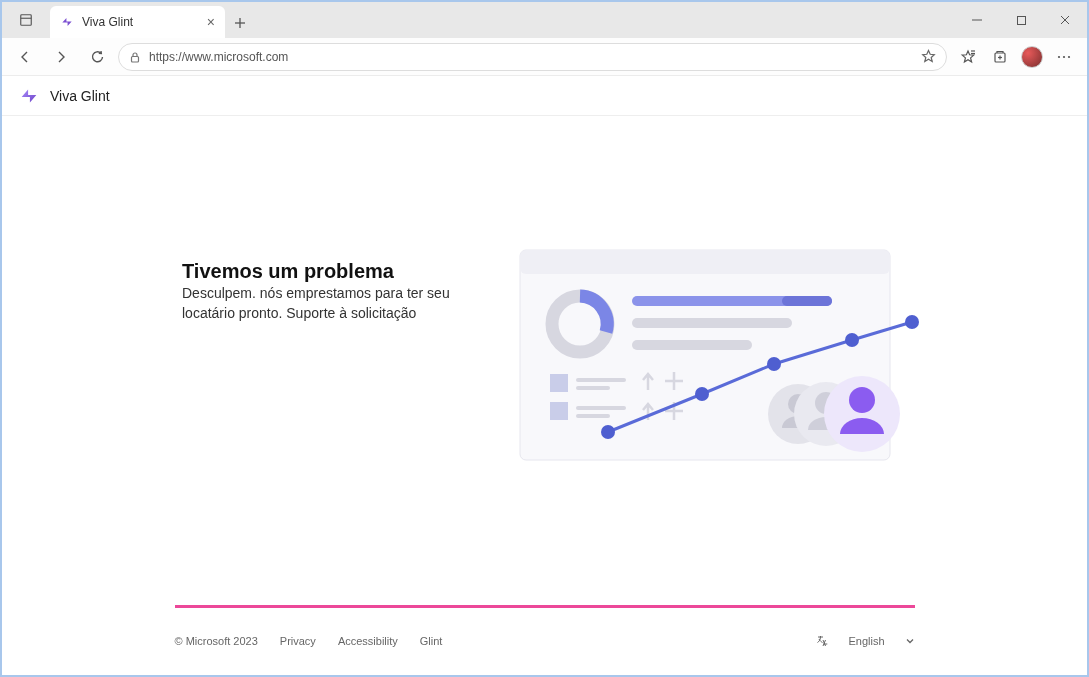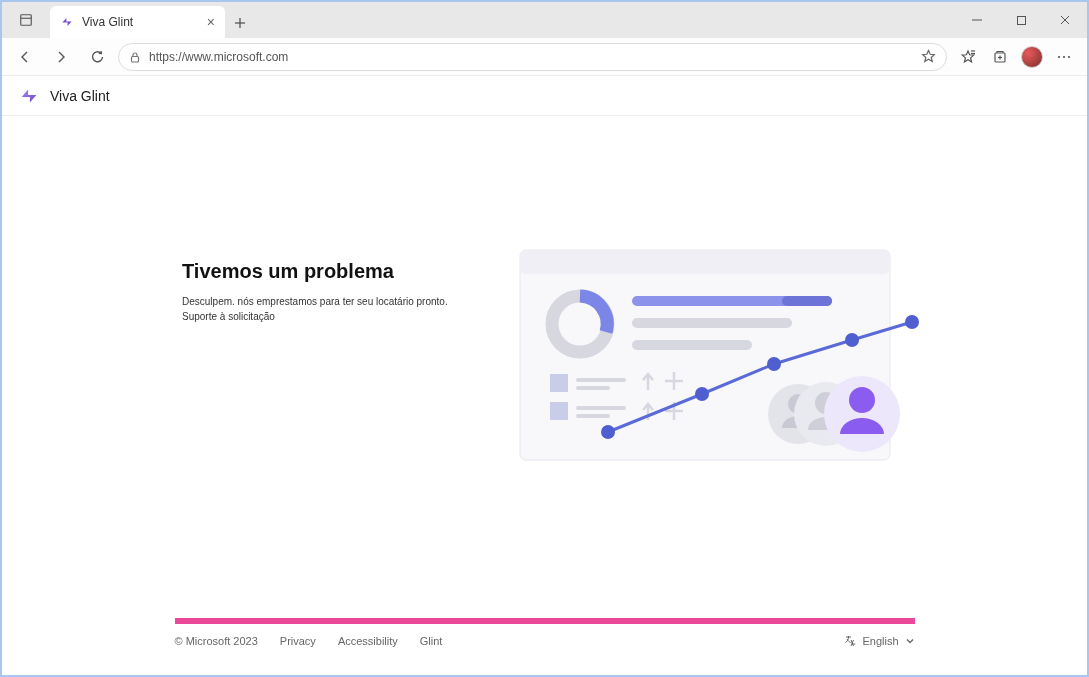--- a/index.html
+++ b/index.html
@@ -24,29 +24,29 @@
   .avatar { width:22px; height:22px; border-radius:50%; background: radial-gradient(circle at 30% 30%, #e85a5a, #7a2d2d); border:1px solid #ccc;}
 
   
   .page-header { height: 40px; display:flex; align-items:center; padding: 0 16px; gap:10px; border-bottom:1px solid #eee; background:#fff;}
   .page-header .vglogo { width:22px; height:22px;}
   .page-header span { font-size:14px; color:#222; font-weight:400;}
 
   
   .content { display:flex; padding: 120px 60px 0 180px; gap: 40px; }
   .msg { width: 280px; padding-top: 24px;}
-  .msg h1 { font-size:20px; font-weight:600; color:#111; margin-bottom:12px;}
-  .msg p { font-size:10px; color:#333; line-height:1.45;}
+  .msg h1 { font-size:20px; font-weight:600; color:#111; margin-bottom:0;}
+  .msg p { font-size:14px; color:#333; line-height:1.45;}
   .illus { width: 430px; height: 260px; position:relative;}
 
   
   .footer { position:absolute; bottom:30px; left:0; right:0; display:flex; justify-content:center;}
-  .footer-inner { width: 740px; border-top:6px solid #ec4899; padding-top:10px; display:flex; align-items:center; font-size:11px; color:#666; gap:22px;}
+  .footer-inner { width: 740px; border-top:3px solid #ec4899; padding-top:26px; display:flex; align-items:center; font-size:11px; color:#666; gap:22px;}
   .footer-inner a { color:#666; text-decoration:none;text-align:center;}
-  .lang { margin-left:auto; display:flex; align-items:center; gap:6px;}
+  .lang { margin-left:auto; display:flex; align-items:center; gap:20px;}
 </style>
 </head>
 <body>
 
 <div class="titlebar">
   <div class="tab-space">
     <svg width="14" height="14" viewBox="0 0 16 16" fill="none" stroke="#555" stroke-width="1.3">
         <rect x="2" y="2" width="12" height="12" rx="1"></rect>
         <line x1="2" y1="6" x2="14" y2="6"></line>
       </svg>

